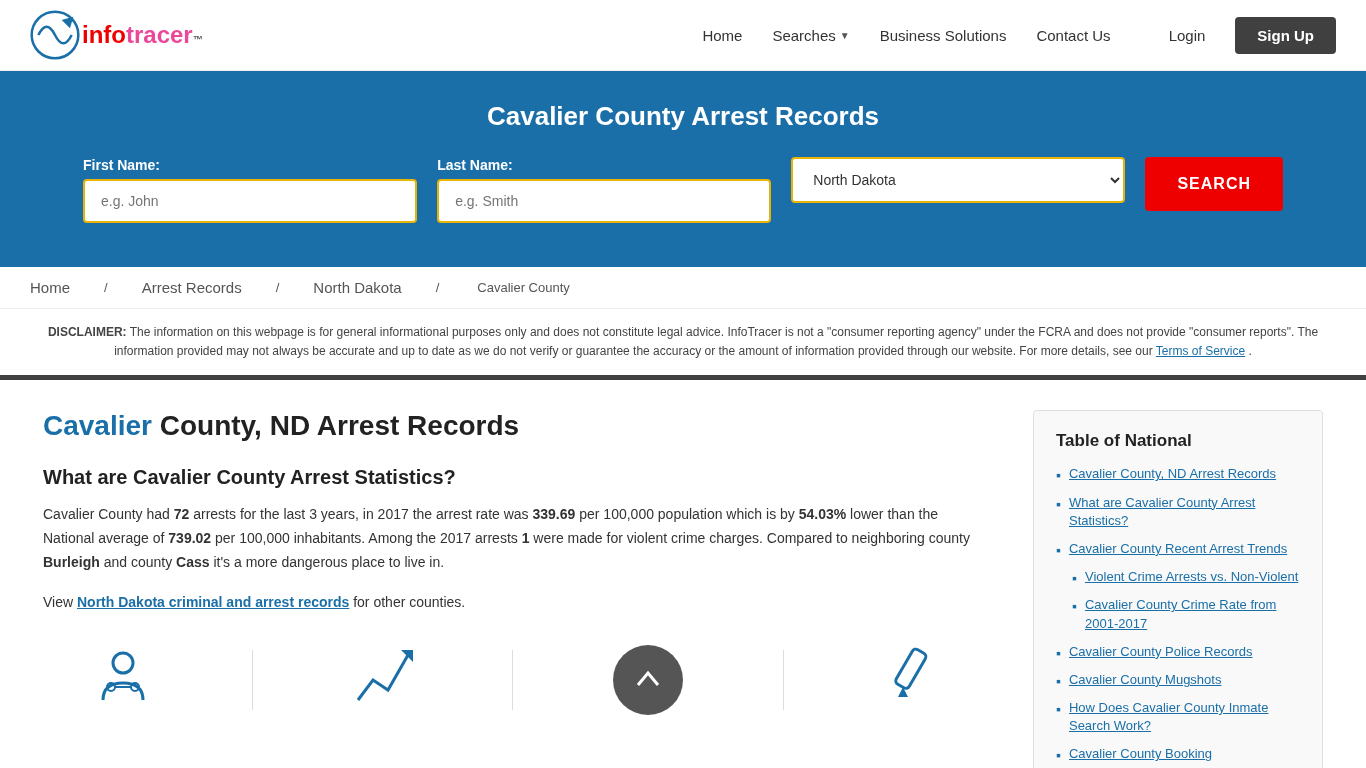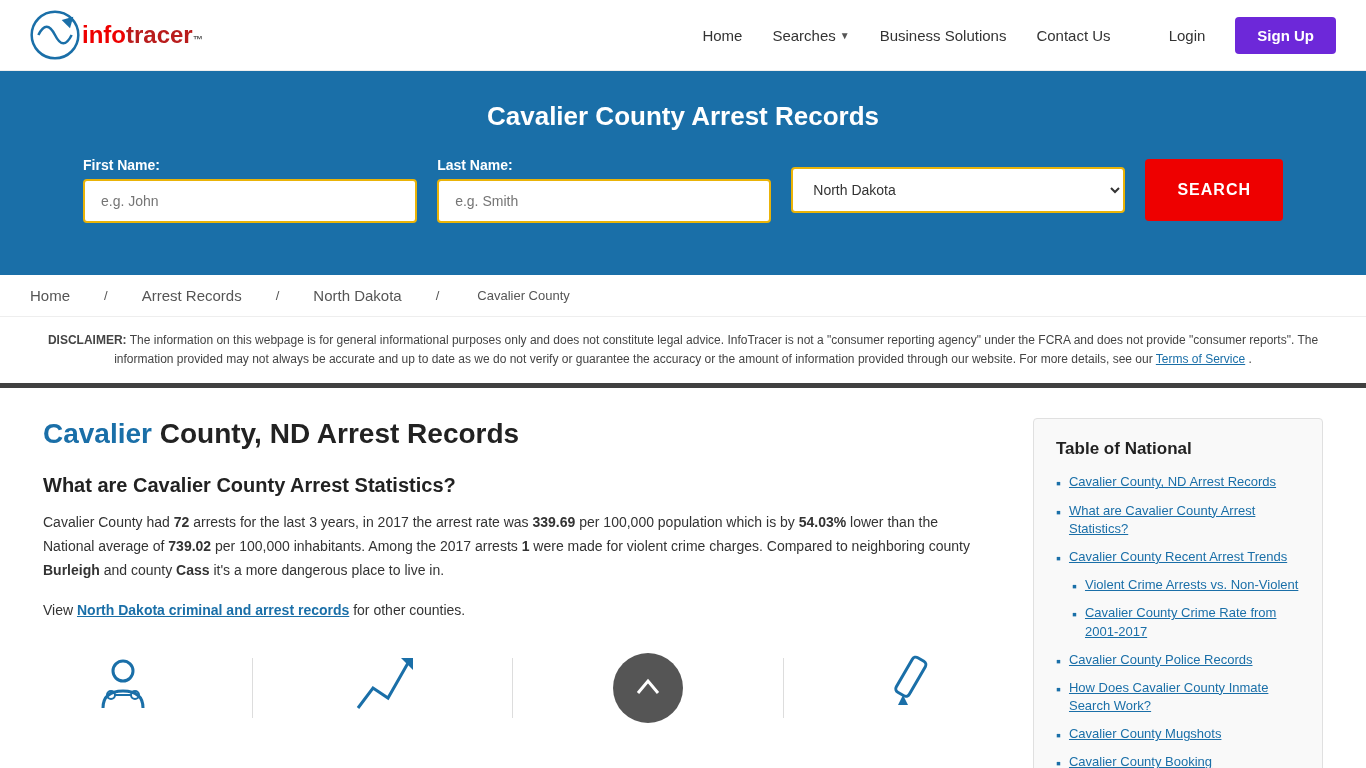--- a/index.html
+++ b/index.html
@@ -46,21 +46,21 @@
     .btn-login {
       background: none;
       border: none;
       font-size: 15px;
       font-weight: 500;
       color: #333;
       cursor: pointer;
       margin-left: 28px;
     }
     .btn-signup {
-      background: #6d28d9;
+      background: #404040;
       color: #fff;
       border: none;
       padding: 10px 22px;
       font-size: 15px;
       font-weight: bold;
       border-radius: 4px;
       cursor: pointer;
     }
 
     
@@ -70,24 +70,24 @@
     }
     .hero h1 {
       text-align: center;
       color: #fff;
       font-size: 26px;
       font-weight: bold;
       margin-bottom: 25px;
     }
     .search-form {
       display: flex;
-      align-items: center;
+      align-items: flex-start;
       gap: 20px;
       max-width: 1200px;
-      margin: 12px auto;
+      margin: 4px auto;
     }
     .search-field {
       display: flex;
       flex-direction: column;
       gap: 6px;
     }
     .search-field.fname { flex: 1; }
     .search-field.lname { flex: 1; }
     .search-field.state { flex: 1; }
     .search-field label {
@@ -113,21 +113,21 @@
       background: #e00;
       color: #fff;
       border: none;
       padding: 15px 32px;
       font-size: 16px;
       font-weight: bold;
       border-radius: 4px;
       cursor: pointer;
       white-space: nowrap;
       letter-spacing: 1px;
-      height: 62px;
+      height: 54px;
     }
 
     
     .breadcrumb {
       padding: 12px 30px;
       background: #fff;
       font-size: 13px;
       color: #555;
       border-bottom: 1px solid #eee;
     }
@@ -277,21 +277,21 @@
 
 <header class="header">
   <div class="logo-area">
     <svg class="logo-icon" viewBox="0 0 60 60">
       <ellipse cx="30" cy="30" rx="28" ry="28" fill="none" stroke="#1a6fa8" stroke-width="3"></ellipse>
       <path d="M10,30 Q20,10 30,30 Q40,50 50,30" fill="none" stroke="#1a6fa8" stroke-width="3"></path>
       <path d="M38,12 L52,8 L48,22" fill="#1a6fa8"></path>
     </svg>
     <div style="display:flex; align-items:baseline; font-size:24px; font-weight:bold;justify-content:center;">
       <span style="color:#e00;">info</span>
-        <span style="color:#b91c1c;">tracer</span>
+        <span style="color:#ec4899;">tracer</span>
         <sup style="font-size:10px; color:#555;">™</sup>
     </div>
   </div>
   <nav>
     <a href="#">Home</a>
     <a href="#" class="nav-searches">
       <span>Searches</span>
       <span class="chevron-down">▼</span>
     </a>
     <a href="#">Business Solutions</a>
@@ -414,24 +414,24 @@
           <li class="sub">
             <a href="#">Violent Crime Arrests vs. Non-Violent</a>
           </li>
           <li class="sub">
             <a href="#">Cavalier County Crime Rate from 2001-2017</a>
           </li>
           <li>
             <a href="#">Cavalier County Police Records</a>
           </li>
           <li>
+            <a href="#">Cavalier County Mugshots</a>
+          </li>
+          <li>
             <a href="#">How Does Cavalier County Inmate Search Work?</a>
-          </li>
-          <li>
-            <a href="#">Cavalier County Mugshots</a>
           </li>
           <li>
             <a href="#">Cavalier County Booking</a>
           </li>
           <li>
             <a href="#">Cavalier County Jail</a>
           </li>
         </ul>
     </div>
   </aside>

